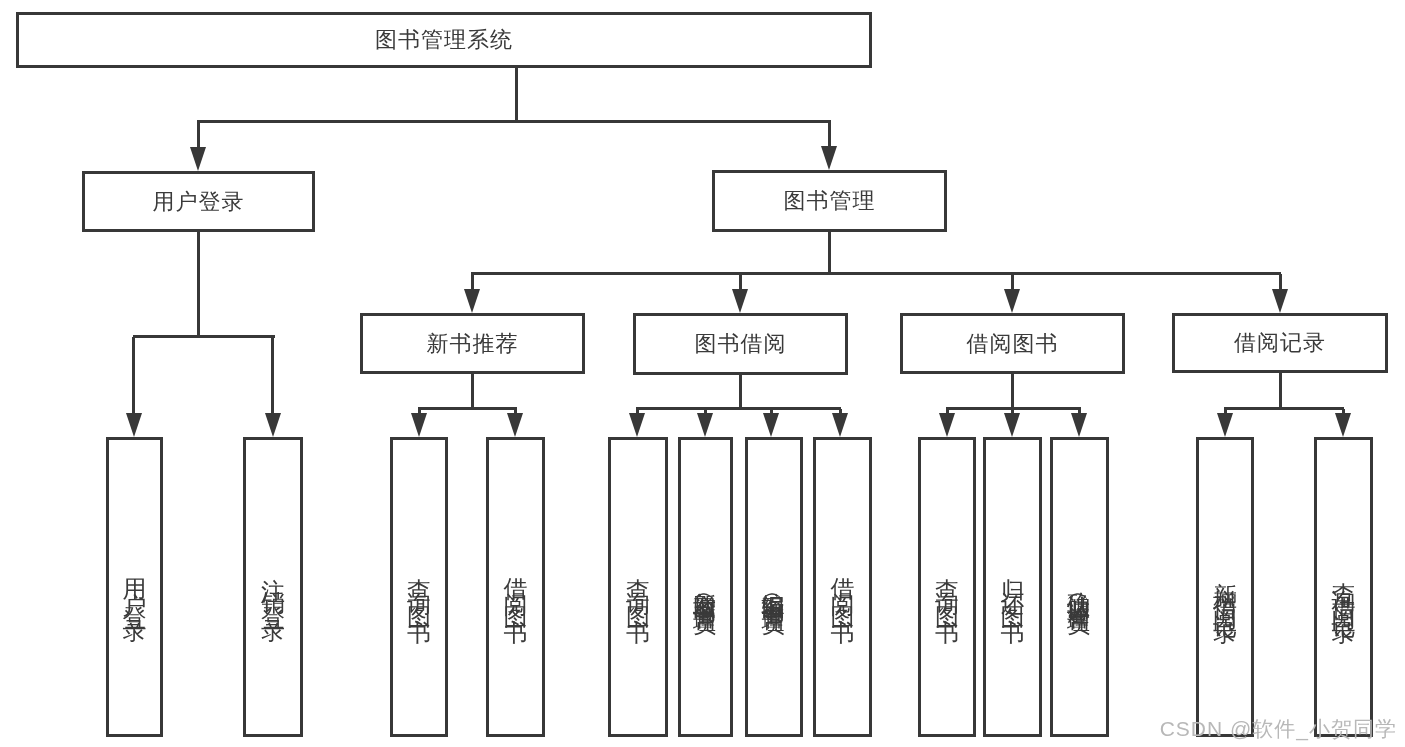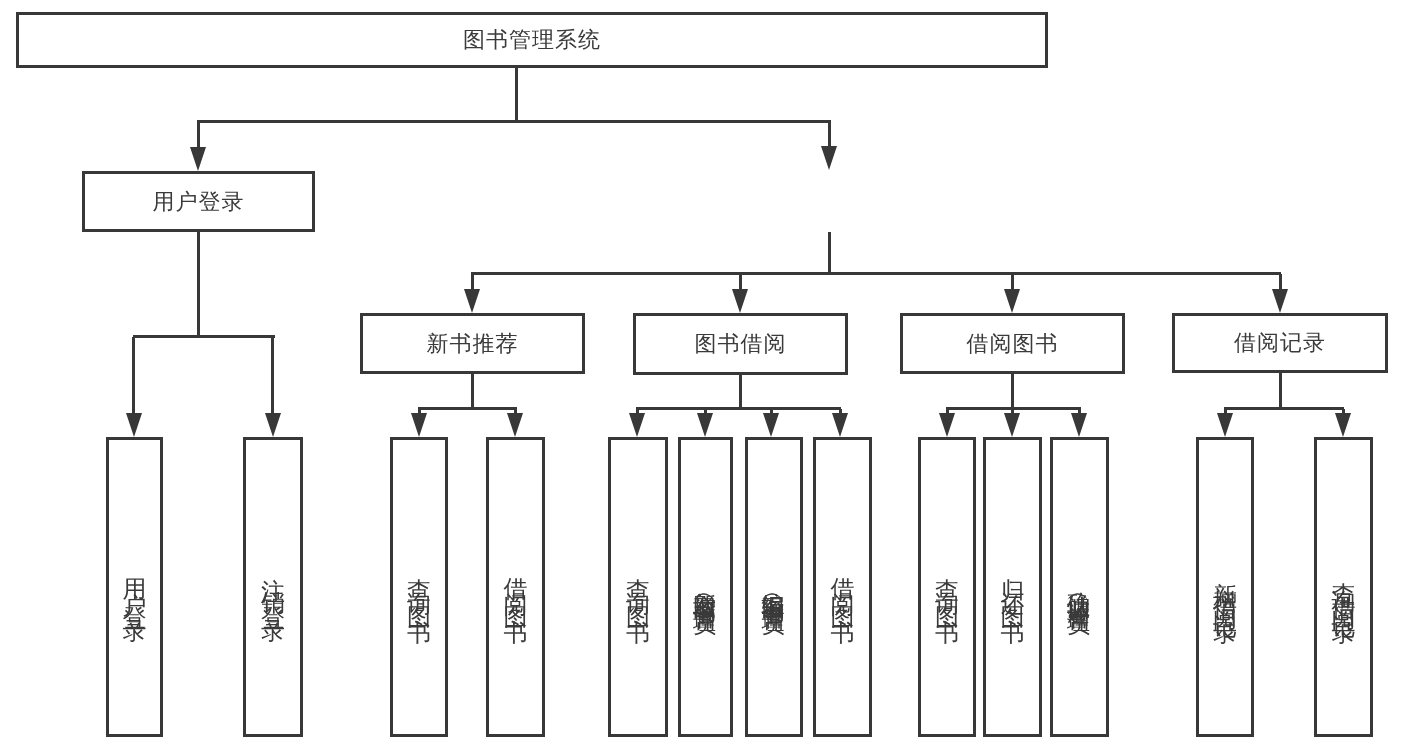--- a/index.html
+++ b/index.html
@@ -61,30 +61,31 @@
     color: var(--wm);
     font-size: 21px;
     letter-spacing: 1px;
   }
 </style>
 </head>
 <body>
 
 <div class="canvas">
 
-  <div class="node" style="left:16px; top:12px; width:1032px; height:56px;">图书管理系统</div>
+  <div class="node" style="left:16px; top:12px; width:856px; height:56px;">图书管理系统</div>
 
   <div class="vl" style="left:515px; top:68px;  height:53px;"></div>
   <div class="hl" style="left:197px; top:120px; width:634px;"></div>
   <div class="vl" style="left:197px; top:121px; height:27px;"></div>
   <div class="arrow" style="left:190px; top:147px;"></div>
   <div class="vl" style="left:828px; top:121px; height:27px;"></div>
   <div class="arrow" style="left:821px; top:146px;"></div>
 
   <div class="node" style="left:82px; top:171px; width:233px; height:61px;">用户登录</div>
+  <div class="node" style="left:712px; top:170px; width:235px; height:62px;">图书管理</div>
 
   <div class="vl" style="left:197px; top:232px; height:104px;"></div>
   <div class="hl" style="left:133px; top:335px; width:142px;"></div>
   <div class="vl" style="left:132px; top:337px; height:76px;"></div>
   <div class="arrow" style="left:126px; top:413px;"></div>
   <div class="vl" style="left:271px; top:337px; height:76px;"></div>
   <div class="arrow" style="left:265px; top:413px;"></div>
 
   <div class="vl" style="left:828px; top:232px; height:42px;"></div>
   <div class="hl" style="left:471px; top:272px; width:810px;"></div>
@@ -147,14 +148,15 @@
   <div class="leaf long" style="left:745px; width:58px;">编辑图书（管理员）</div>
   <div class="leaf" style="left:813px; width:59px;">借阅图书</div>
 
   <div class="leaf" style="left:918px; width:58px;">查询图书</div>
   <div class="leaf" style="left:983px; width:59px;">归还图书</div>
   <div class="leaf long" style="left:1050px; width:59px;">确认归还（管理员）</div>
 
   <div class="leaf mid" style="left:1196px; width:58px;">新增借阅记录</div>
   <div class="leaf mid" style="left:1314px; width:59px;">查询借阅记录</div>
 
+  <div class="watermark">CSDN @软件_小贺同学</div>
 
 </div>
 
 </body></html>

